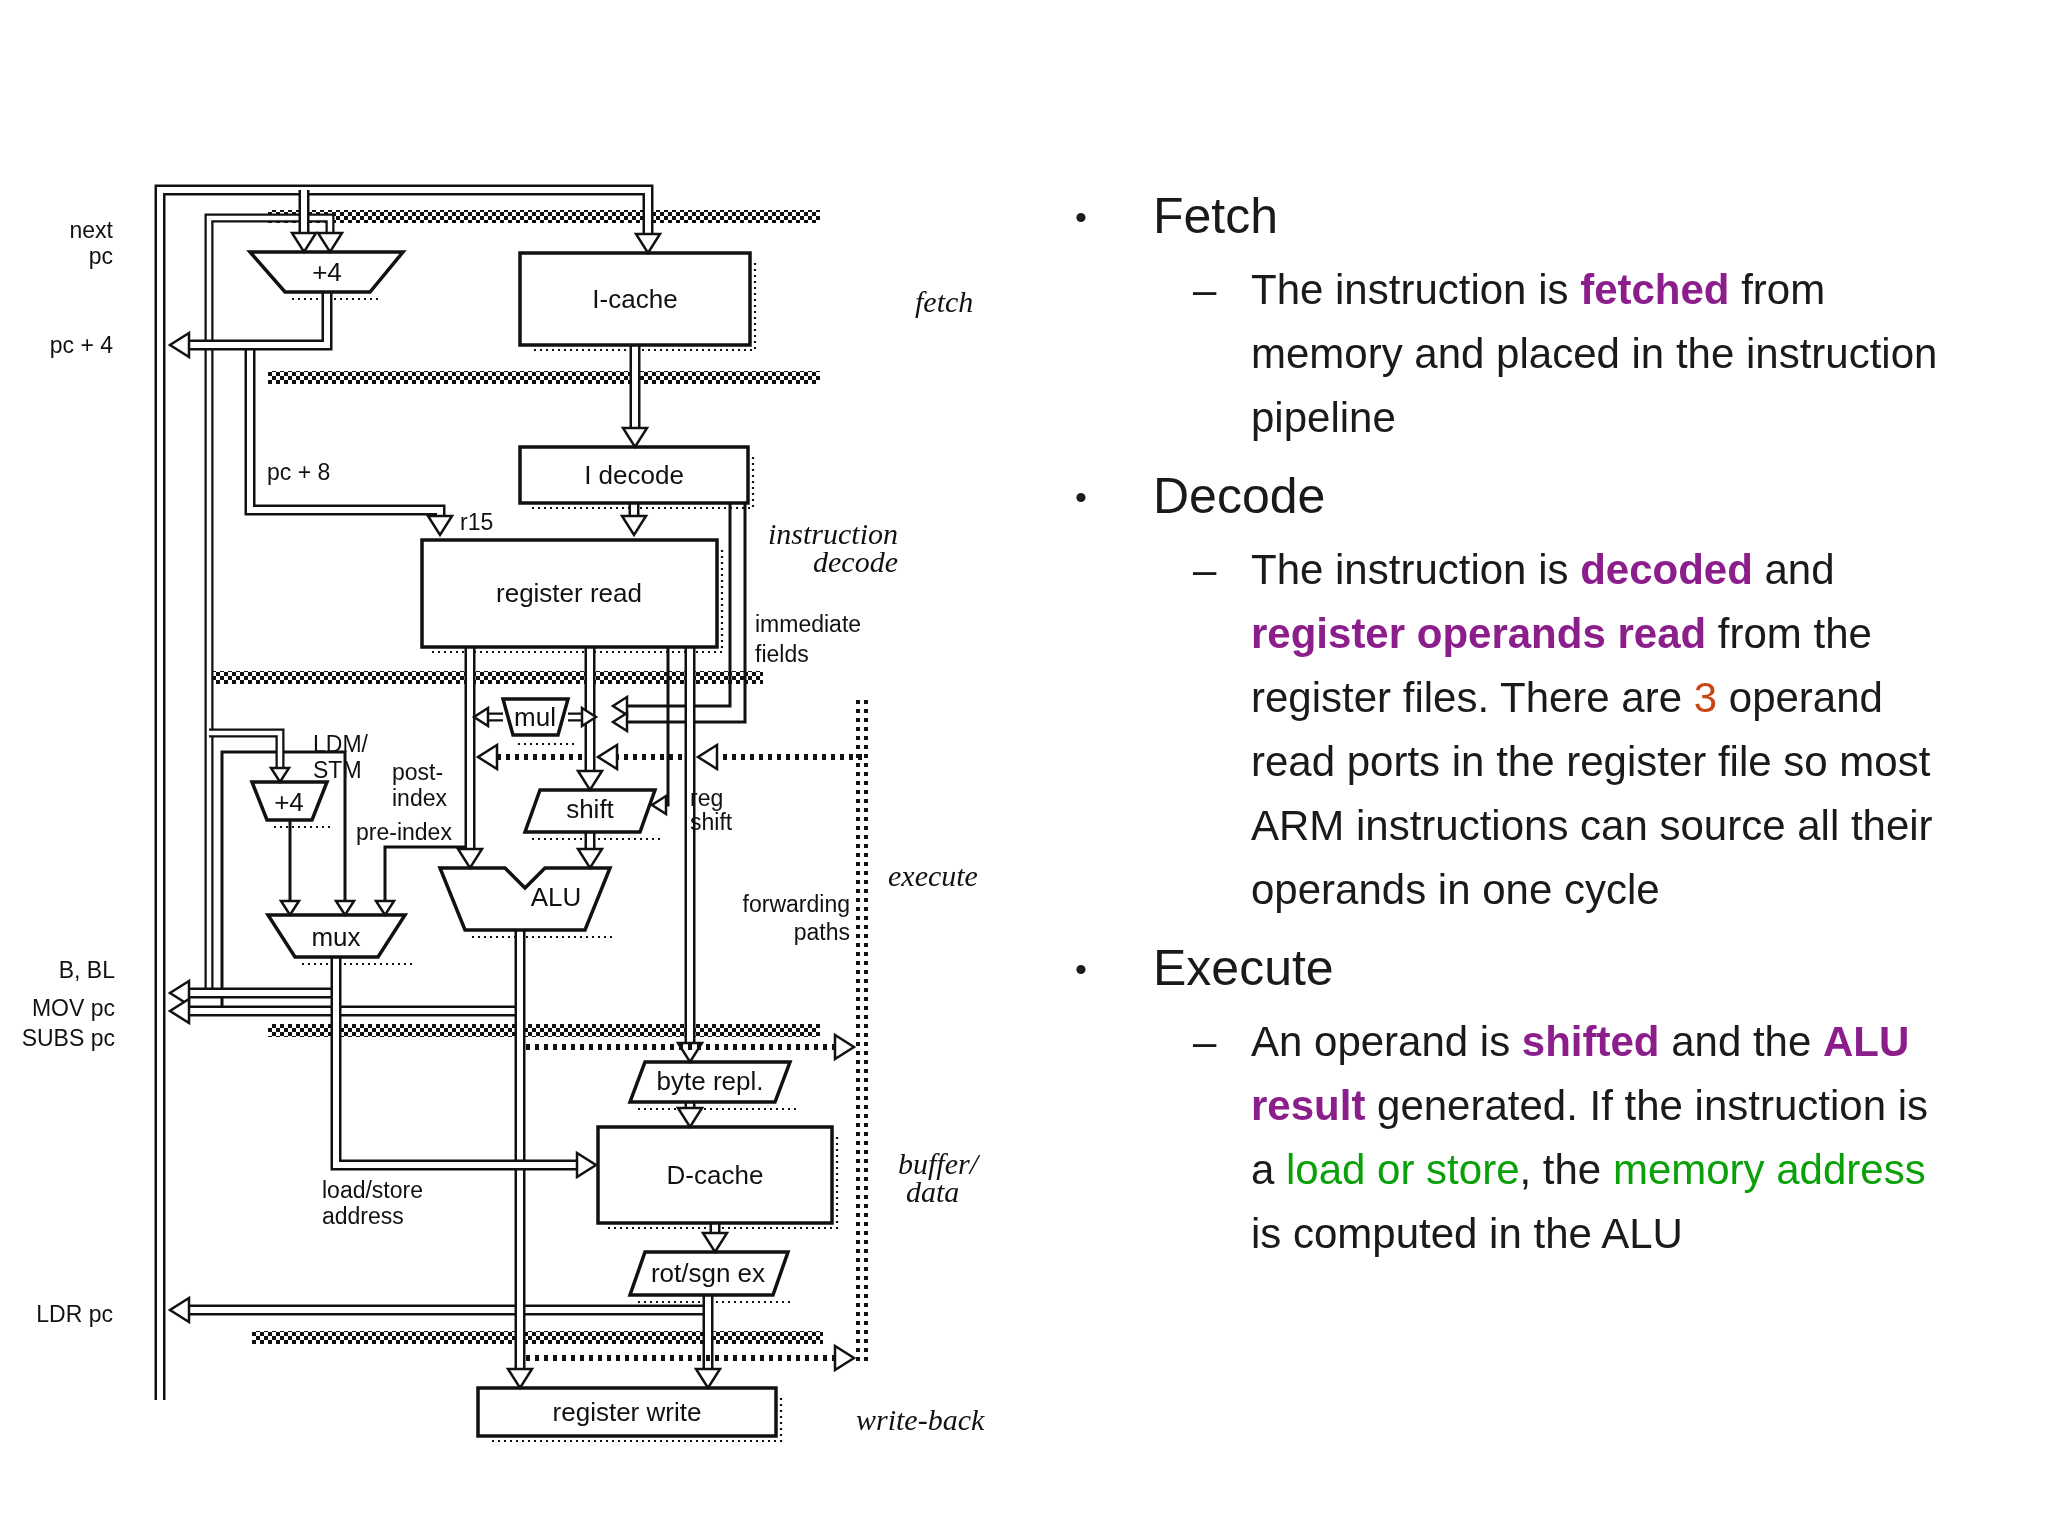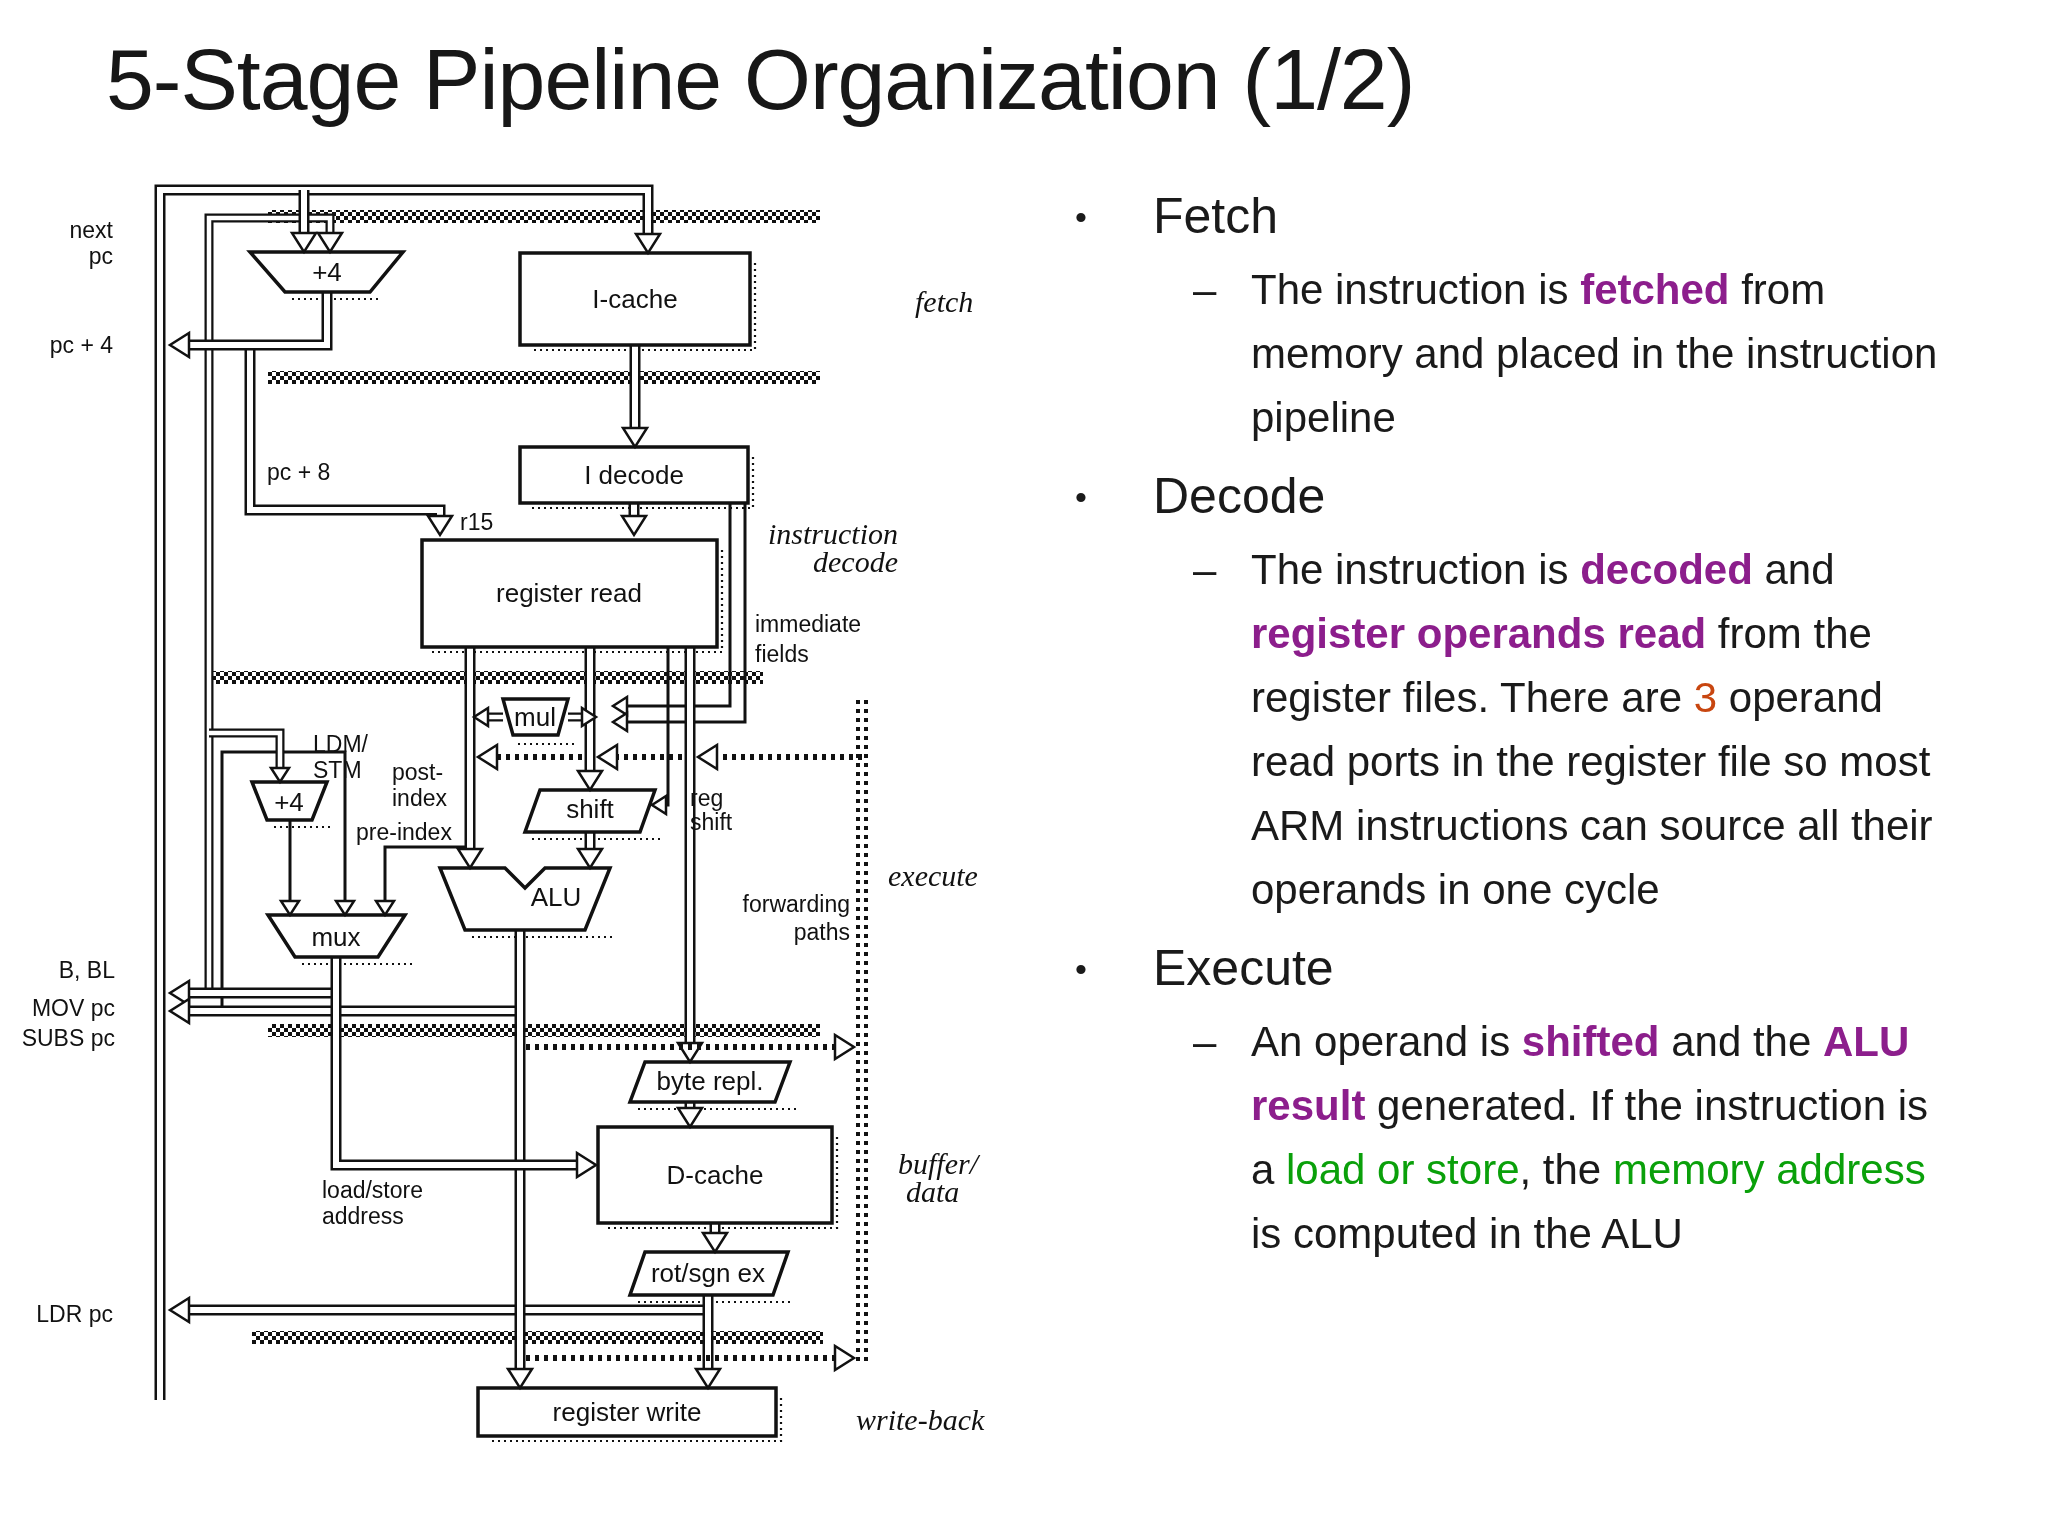--- a/index.html
+++ b/index.html
@@ -31,21 +31,20 @@
   text.dl{font-family:"Liberation Sans",sans-serif;font-size:26px;fill:#111;text-anchor:middle;}
   text.sl{font-family:"Liberation Sans",sans-serif;font-size:23px;fill:#111;}
   text.il{font-family:"Liberation Serif",serif;font-style:italic;font-size:30px;fill:#111;}
   .ta-e{text-anchor:end;} .ta-s{text-anchor:start;}
 </style>
 </head>
 <body>
 
 <div id="page">
 
-  <div id="title">5-Stage Pipeline Organization (1/2)</div>
 
   <svg id="diag" width="1024" height="1536" viewBox="0 0 1024 1536">
     <defs>
       <pattern id="chk" width="8" height="8" patternUnits="userSpaceOnUse">
         <rect width="8" height="8" fill="#fff"></rect>
         <rect width="4" height="4" fill="#111"></rect>
         <rect x="4" y="4" width="4" height="4" fill="#111"></rect>
       </pattern>
     </defs>
 

